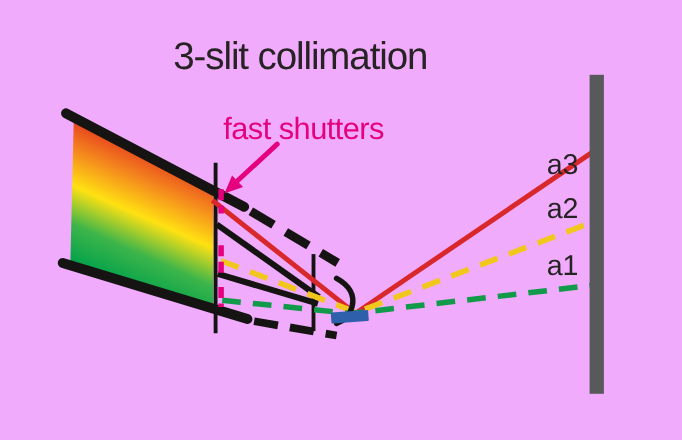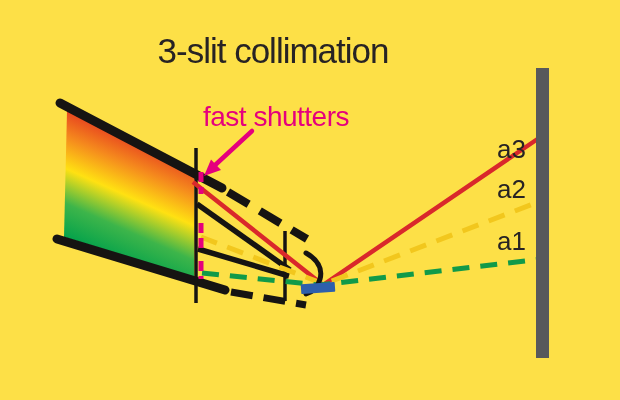--- a/index.html
+++ b/index.html
@@ -1,19 +1,19 @@
 <!DOCTYPE html>
 <html><head>
 <meta charset="utf-8">
 <style>
   html,body{margin:0;padding:0;background:#ffffff;}
   .stage{
     position:relative;
     width:620px;height:400px;
-    background:#fde047;
+    background:#f0abfc;
     overflow:hidden;
     font-family:"Liberation Sans", sans-serif;
   }
   svg{display:block;}
   text{font-family:"Liberation Sans", sans-serif;}
   .title-text{font-size:35px;letter-spacing:-1px;font-weight:500;}
   .shutter-text{font-size:28px;letter-spacing:-0.5px;font-weight:500;}
   .ray-text{font-size:26px;font-weight:500;}
 </style>
 </head>

